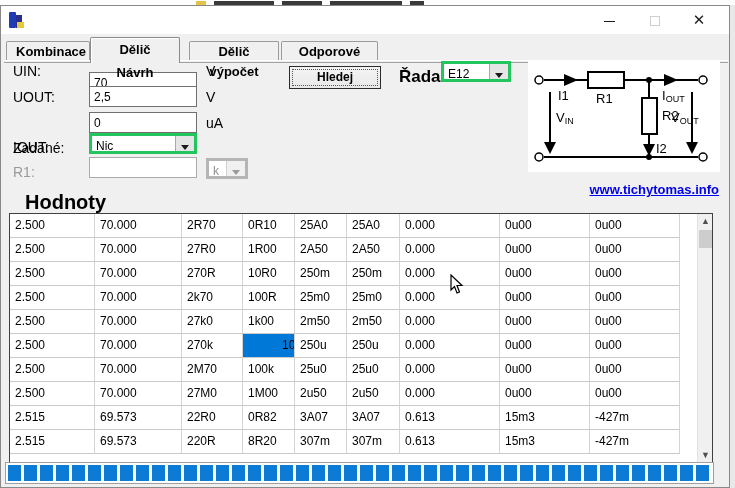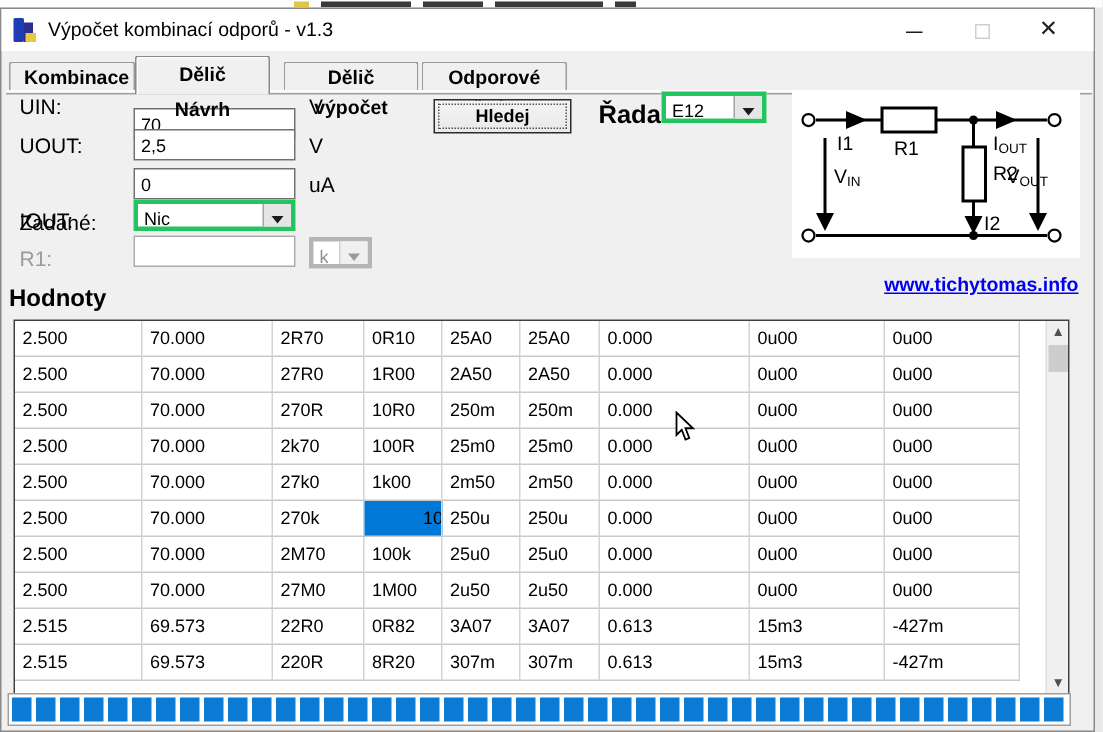--- a/index.html
+++ b/index.html
@@ -63,21 +63,21 @@
   .hledej::before { content:""; position:absolute; left:2px; top:2px; right:2px; bottom:2px;
                     border:1px dotted #555; }
 
   .rada-label { position:absolute; left:398px; top:61px; font-size:17px; font-weight:bold; color:#000; }
 
   
   .circuit { position:absolute; left:527px; top:54px; width:192px; height:112px; background:#fff; }
   .weblink { position:absolute; left:528px; top:176px; width:190px; text-align:right;
              font-size:13px; font-weight:bold; color:#0000ee; text-decoration:underline; }
 
-  .section-title { position:absolute; left:5px; top:185px; font-size:16px; font-weight:bold; color:#000; }
+  .section-title { position:absolute; left:24px; top:185px; font-size:20px; font-weight:bold; color:#000; }
 
   
   .grid-wrap { position:absolute; left:8px; top:207px; width:704px; height:251px;
                border:1px solid #404040; background:#fff; overflow:hidden; }
   .grid-scroll-area { position:absolute; left:0; top:0; right:15px; bottom:0; overflow:hidden; }
   .hdr-row { display:flex; height:24px; }
   .hdr-cell { flex:none; background:#f0f0f0; border-right:1px solid #3a3a3a; border-bottom:1px solid #3a3a3a;
               box-shadow:inset 1px 1px 0 #fff, inset -1px -1px 0 #9c9c9c;
               font-size:12px; color:#000; text-align:center; line-height:23px;
               overflow:hidden; white-space:nowrap; }
@@ -111,21 +111,20 @@
 </div>
 
 <div class="window">
 
   <div class="titlebar">
     <div class="app-icon">
       <div class="b1"></div>
         <div class="b2"></div>
         <div class="b3"></div>
     </div>
-    <div class="title-text">Výpočet kombinací odporů - v1.3</div>
     <div class="caption-btn btn-min"><span class="glyph"></span></div>
     <div class="caption-btn btn-max"><span class="glyph"></span></div>
     <div class="caption-btn btn-close">✕</div>
   </div>
 
   <div class="tabstrip">
     <div class="tab" style="left:2px; width:84px;">Kombinace</div>
     <div class="tab active" style="left:86px; width:90px;">Dělič Návrh</div>
     <div class="tab" style="left:185px; width:90px;">Dělič výpočet</div>
     <div class="tab" style="left:277px; width:97px;">Odporové řady</div>

